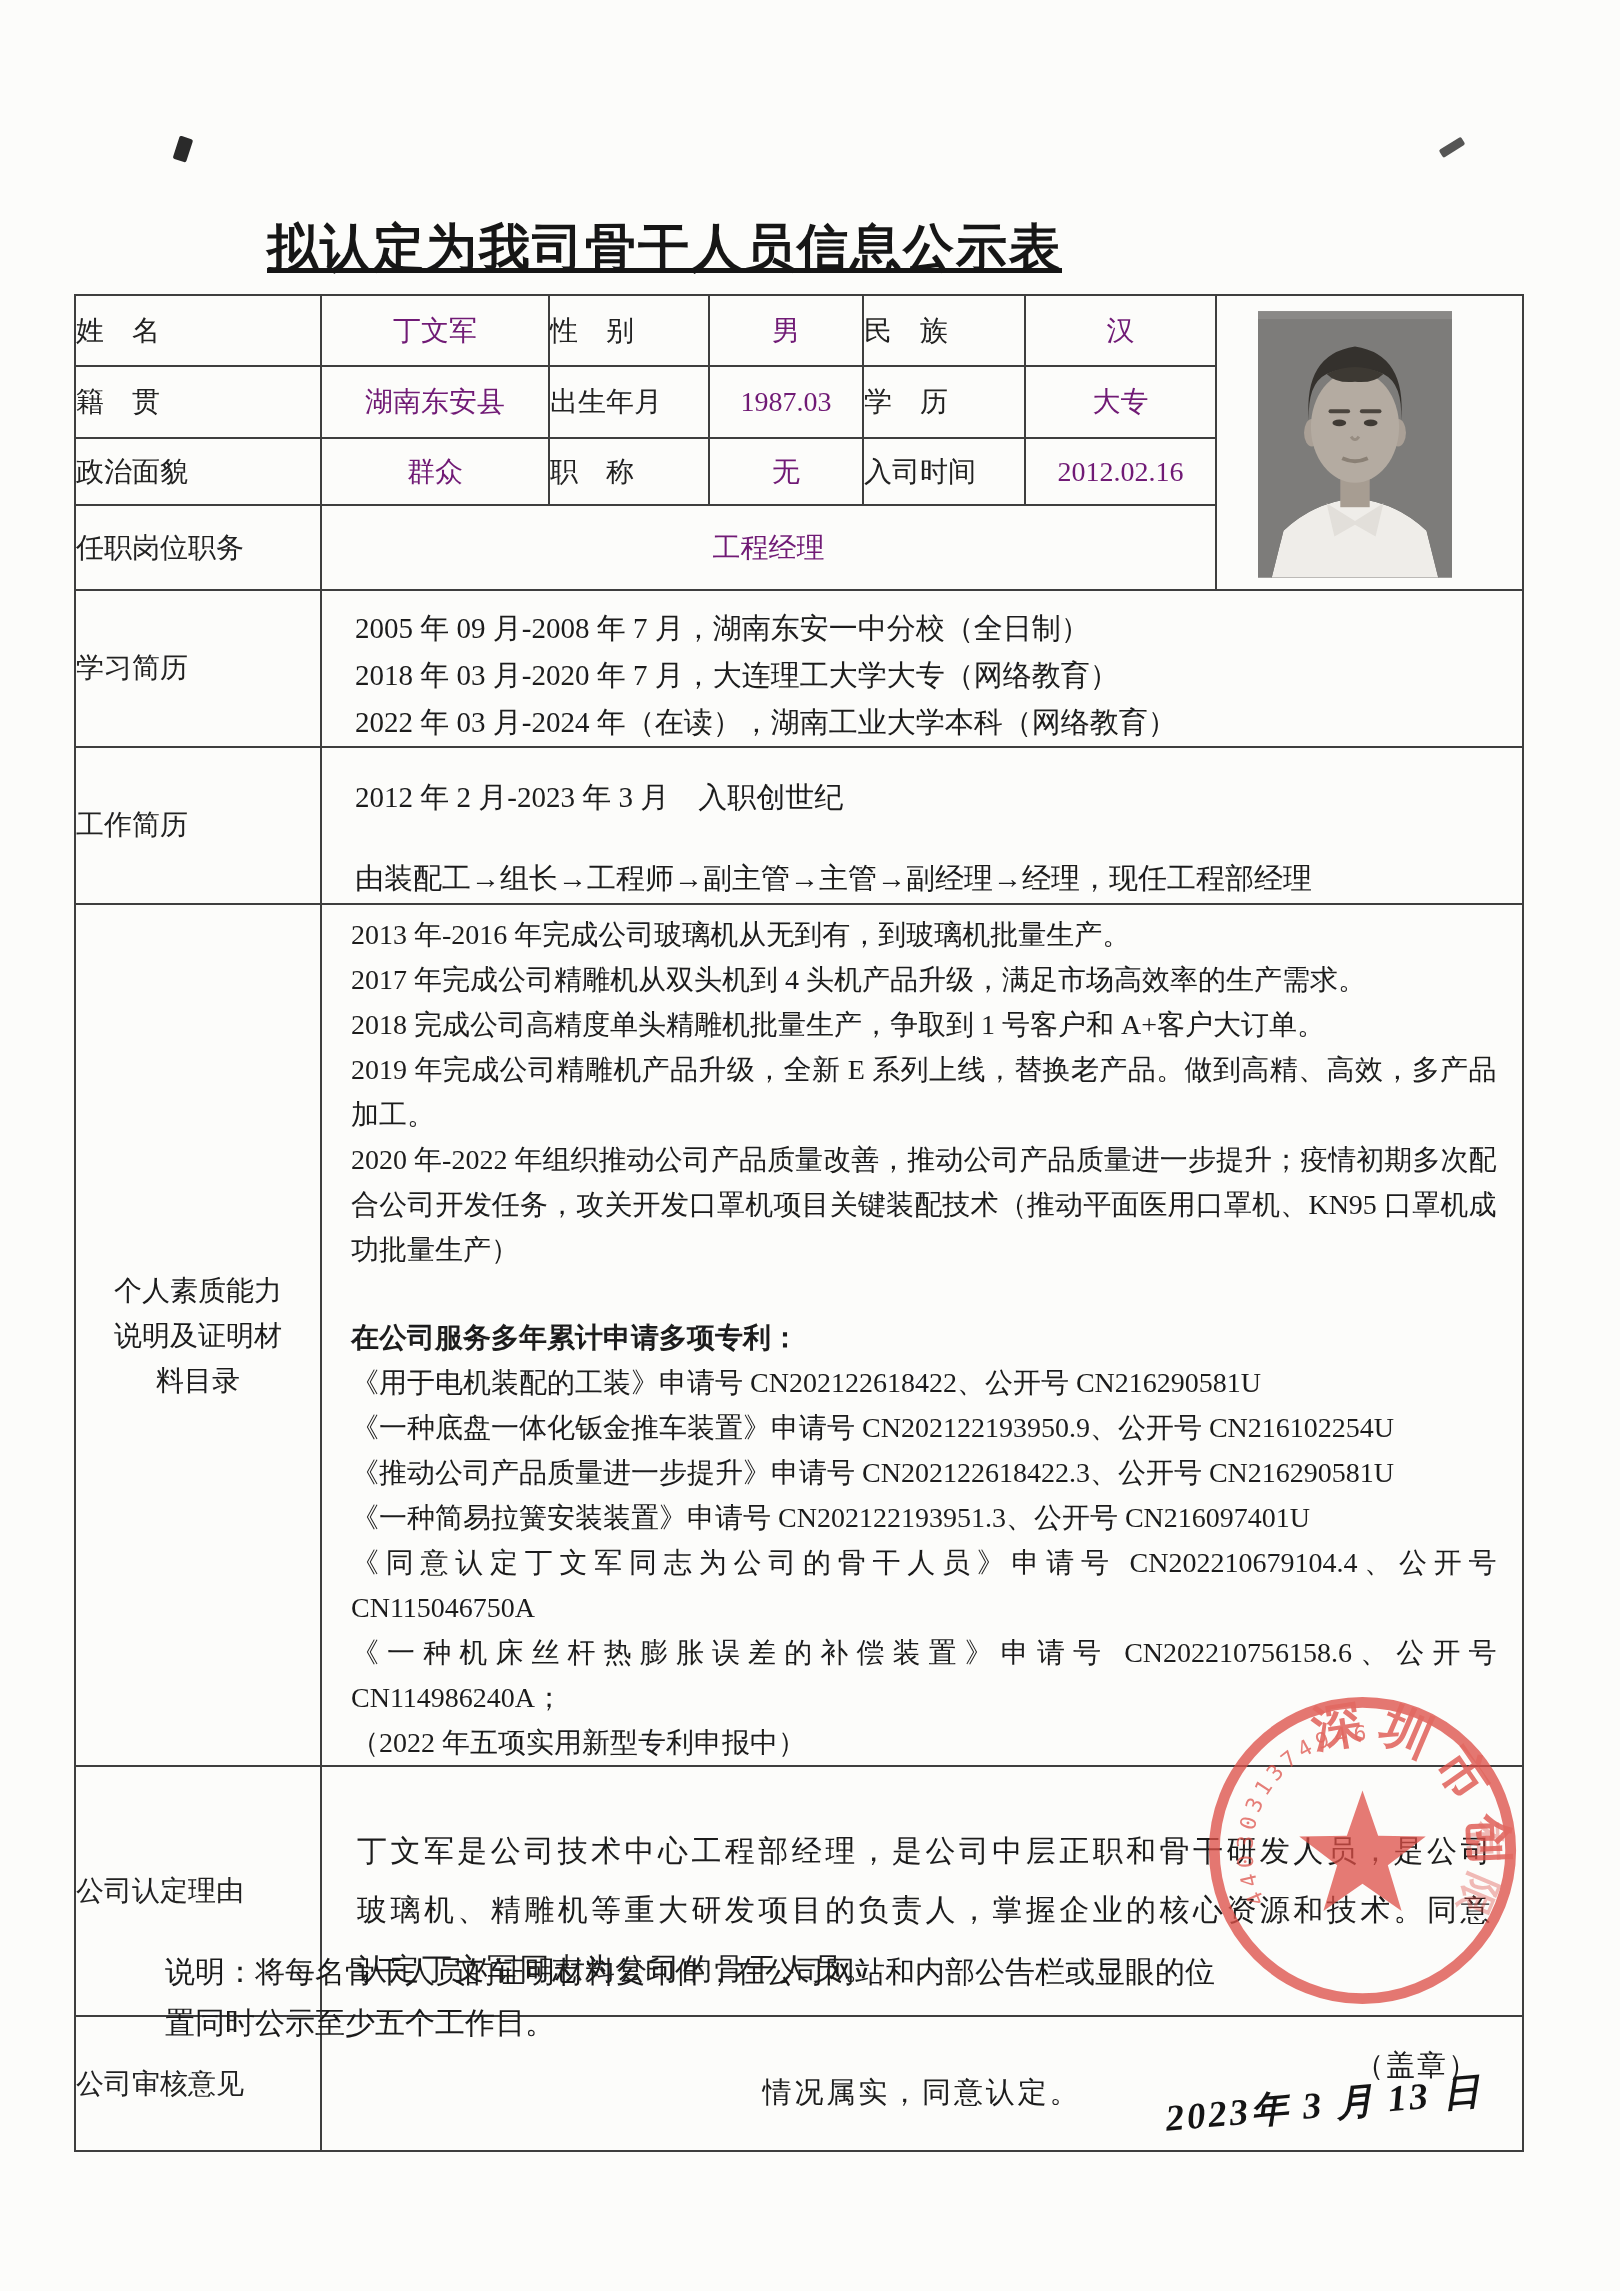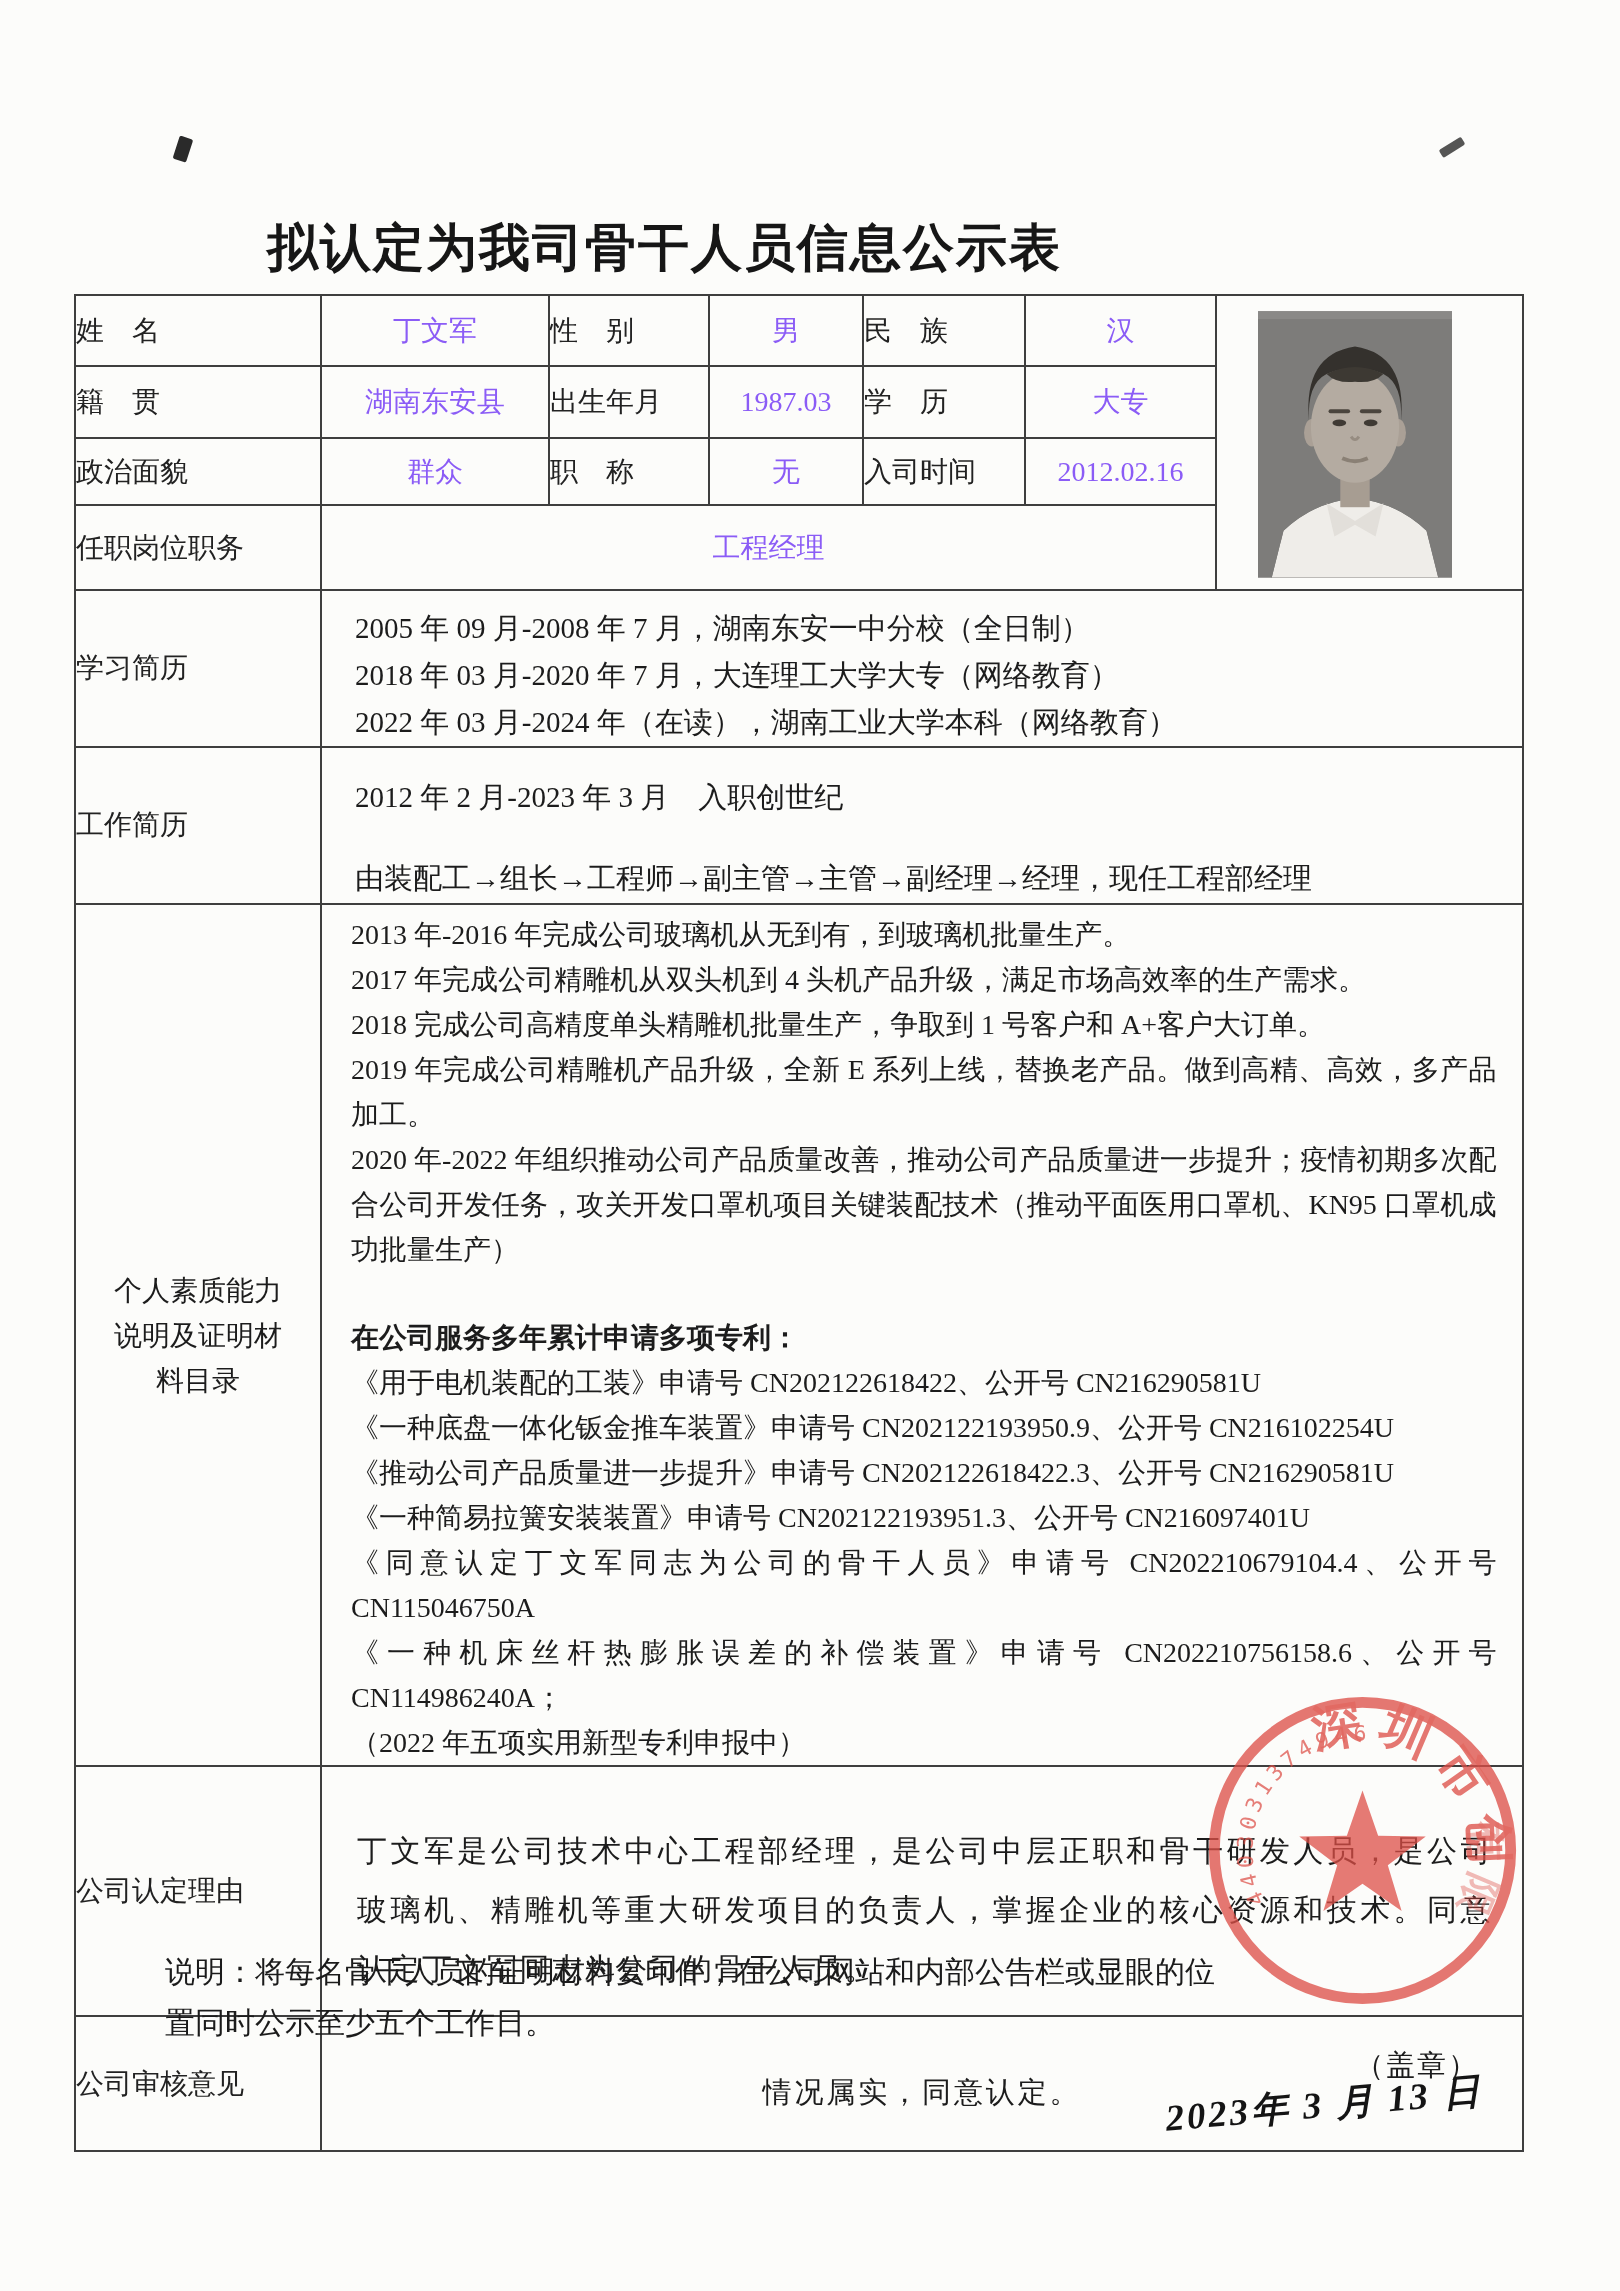--- a/index.html
+++ b/index.html
@@ -5,28 +5,29 @@
   html,body { margin:0; padding:0; background:#e8e8e6; }
   .page {
     position:relative; width:1620px; height:2292px; margin:0 auto;
     background:#fcfcfa; overflow:hidden;
     font-family:"Liberation Serif","DejaVu Serif",serif; color:#1c1c1c;
   }
   .doc-title {
     position:absolute; left:253px; top:214px; width:823px;
     text-align:center; font-size:51px; font-weight:700; letter-spacing:2px;
     color:#161616;
+    text-decoration:underline;
   }
   table.form {
     position:absolute; left:74px; top:294px; width:1448px;
     border-collapse:collapse; table-layout:fixed;
   }
   table.form td { border:2px solid #3e3e3e; padding:0; vertical-align:middle; }
   .lbl { text-align:left; font-size:28px; color:#222; }
-  .val { text-align:center; font-size:28px; color:#8b5cf6; }
+  .val { text-align:center; font-size:28px; color:#701a75; }
   .big-cell { vertical-align:top; }
   .edu-lines { padding:13.7px 9.8px 0 33px; font-size:29px; line-height:47px; }
   .work-line1 { padding:27.4px 9.8px 0 33px; font-size:29px; }
   .work-line2 { padding:41px 9.8px 0 33px; font-size:29px; }
   .q-label div { line-height:45px; font-size:28px; text-align:center; }
   .q-content { padding:7.8px 25.5px 0 29px; font-size:28px; line-height:45px; text-align:justify; }
   .q-content .spacer { height:43px; }
   .q-heading { font-weight:700; }
   .reason-text {
     padding:37px 29px 0 35px; font-size:30px; line-height:59px;

